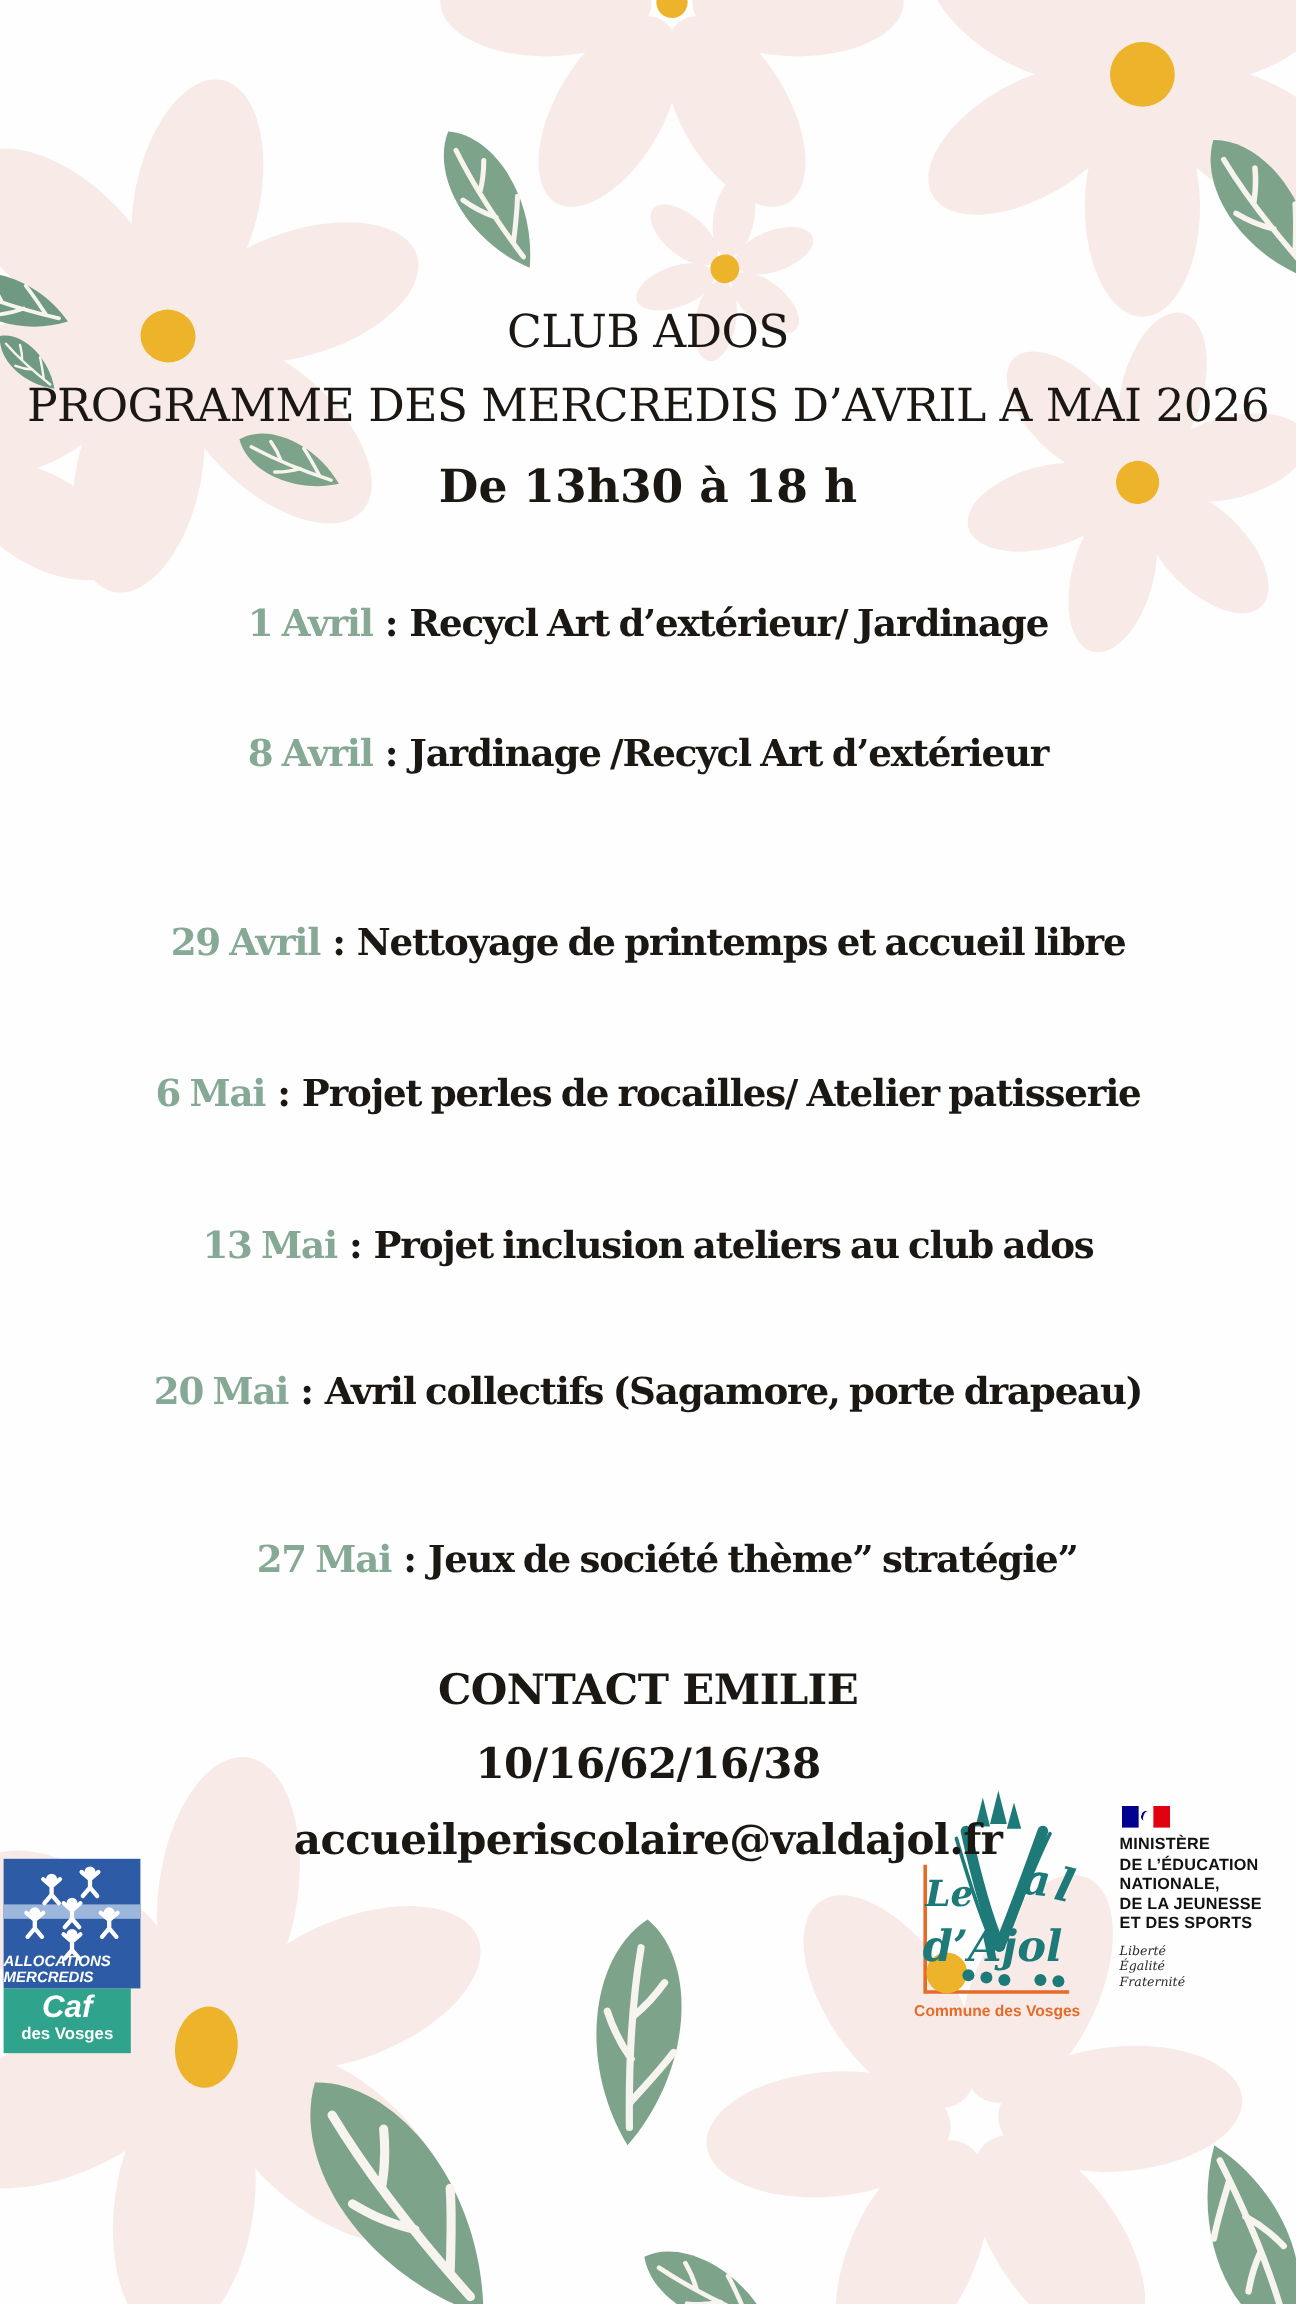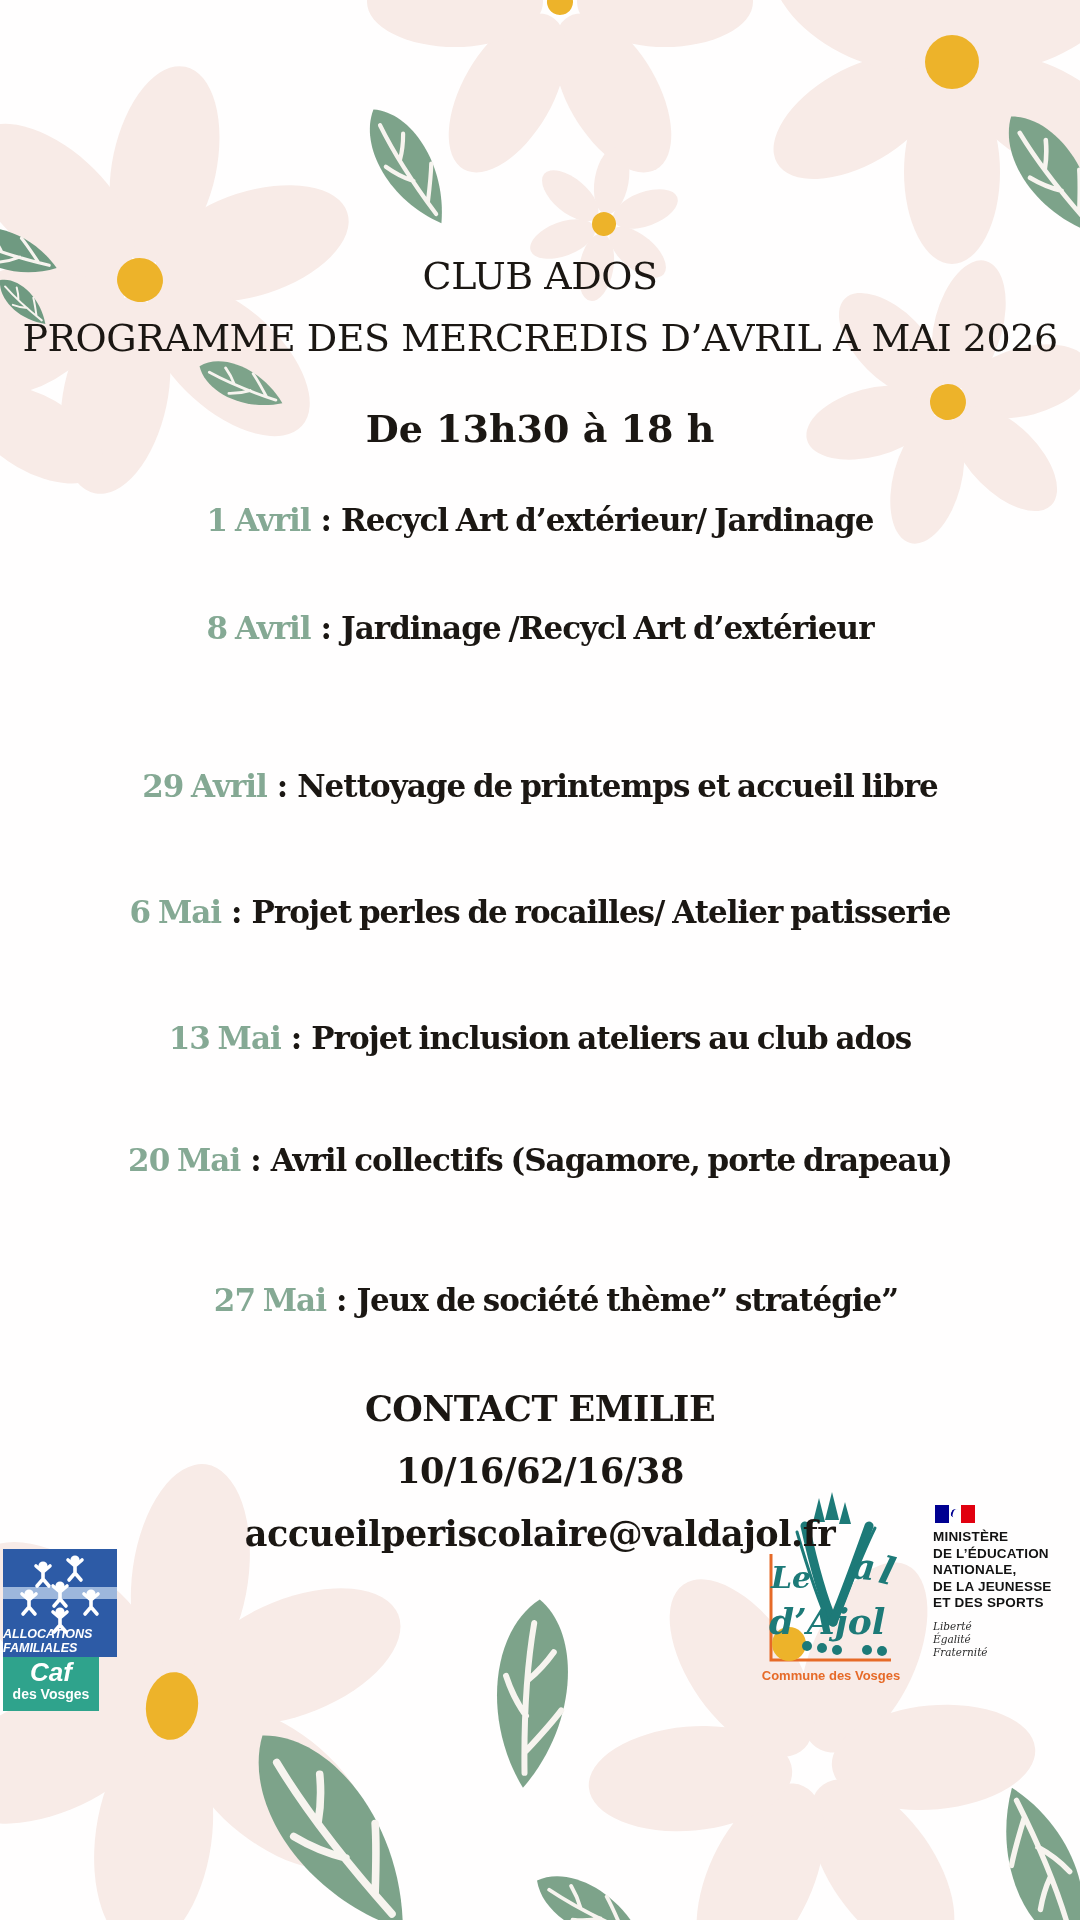--- a/index.html
+++ b/index.html
@@ -16,21 +16,21 @@
   .schedule-row .date{color:var(--date-green,#85a994);}
   .schedule-row .sep{color:#1b1713;margin:0 10px;}
   .contact-line{font-weight:700;font-size:35px;letter-spacing:-0.5px;}
   
   .caf{position:absolute;left:3px;top:1549px;width:114px;height:162px;z-index:1;
        font-family:"Liberation Sans", sans-serif;}
   .caf .blue{position:relative;width:114px;height:108px;background:var(--caf-blue,#2d5ba6);}
   .caf .blue svg{position:absolute;left:0;top:0;}
   .caf .alloc{position:absolute;left:0;bottom:2px;width:100%;text-align:left;color:#fff;
        font-style:italic;font-weight:700;font-size:12.5px;line-height:13.5px;}
-  .caf .teal{width:96px;height:54px;background:var(--caf-teal,#2fa38c);color:#fff;text-align:center;}
+  .caf .teal{width:106px;height:54px;background:var(--caf-teal,#2fa38c);color:#fff;text-align:center;}
   .caf .cafname{font-weight:700;font-size:26px;line-height:30px;font-style:italic;}
   .caf .cafregion{font-weight:700;font-size:14px;line-height:15px;}
   
   .valdajol{position:absolute;left:745px;top:1492px;width:160px;height:200px;z-index:1;}
   
   .ministere{position:absolute;left:933px;top:1505px;width:150px;z-index:1;
        font-family:"Liberation Sans", sans-serif;}
   .ministere .flag{display:flex;width:40px;height:18px;margin:0 0 6px 2px;}
   .ministere .flag .b{width:14px;background:var(--flag-blue,#000091);}
   .ministere .flag .w{width:12px;background:#fff;position:relative;}
@@ -138,21 +138,21 @@
     <use href="#leaf" transform="translate(1052,175) rotate(-35) scale(1.15)" fill="var(--leaf)"></use>
     <use href="#leaf" transform="translate(240,385) rotate(-65) scale(0.72)" fill="var(--leaf)"></use>
     <use href="#leaf" transform="translate(330,1832) rotate(-35) scale(1.9)" fill="var(--leaf)"></use>
     <use href="#leaf" transform="translate(530,1692) rotate(6) scale(1.5)" fill="var(--leaf)"></use>
     <use href="#leaf" transform="translate(588,1910) rotate(-60) scale(0.95)" fill="var(--leaf)"></use>
     <use href="#leaf" transform="translate(1044,1868) rotate(160) scale(1.35)" fill="var(--leaf)"></use>
   </svg>
 
   <div class="abs title" style="top:254px;">CLUB ADOS</div>
   <div class="abs title" style="top:316px;">PROGRAMME DES MERCREDIS D’AVRIL A MAI 2026</div>
-  <div class="abs hours" style="top:382px;margin-top:24px;">De 13h30 à 18 h</div>
+  <div class="abs hours" style="top:382px;">De 13h30 à 18 h</div>
 
   <div class="abs schedule-row" style="top:502px;">
     <span class="date">1 Avril</span><span class="sep">:</span><span class="activity">Recycl Art d’extérieur/ Jardinage</span>
   </div>
   <div class="abs schedule-row" style="top:610px;">
     <span class="date">8 Avril</span><span class="sep">:</span><span class="activity">Jardinage /Recycl Art d’extérieur</span>
   </div>
   <div class="abs schedule-row" style="top:768px;">
     <span class="date">29 Avril</span><span class="sep">:</span><span class="activity">Nettoyage de printemps et accueil libre</span>
   </div>
@@ -199,21 +199,21 @@
               <path d="M0,-3 L0,4 M-7,-9 L0,-3 L7,-9 M-6,11 L0,4 L6,11" fill="none"></path>
             </g>
           <g transform="translate(57,72)">
               <circle cx="0" cy="-9" r="4.6" stroke="none"></circle>
               <path d="M0,-3 L0,4 M-7,-9 L0,-3 L7,-9 M-6,11 L0,4 L6,11" fill="none"></path>
             </g>
         </g>
       </svg>
       <div class="alloc">
         <div>ALLOCATIONS</div>
-        <div>FAMILIALES</div>
+        <div>MERCREDIS</div>
       </div>
     </div>
     <div class="teal">
       <div class="cafname">Caf</div>
       <div class="cafregion">des Vosges</div>
     </div>
   </div>
 
   <svg class="valdajol" viewBox="0 0 160 200" xmlns="http://www.w3.org/2000/svg">
 

